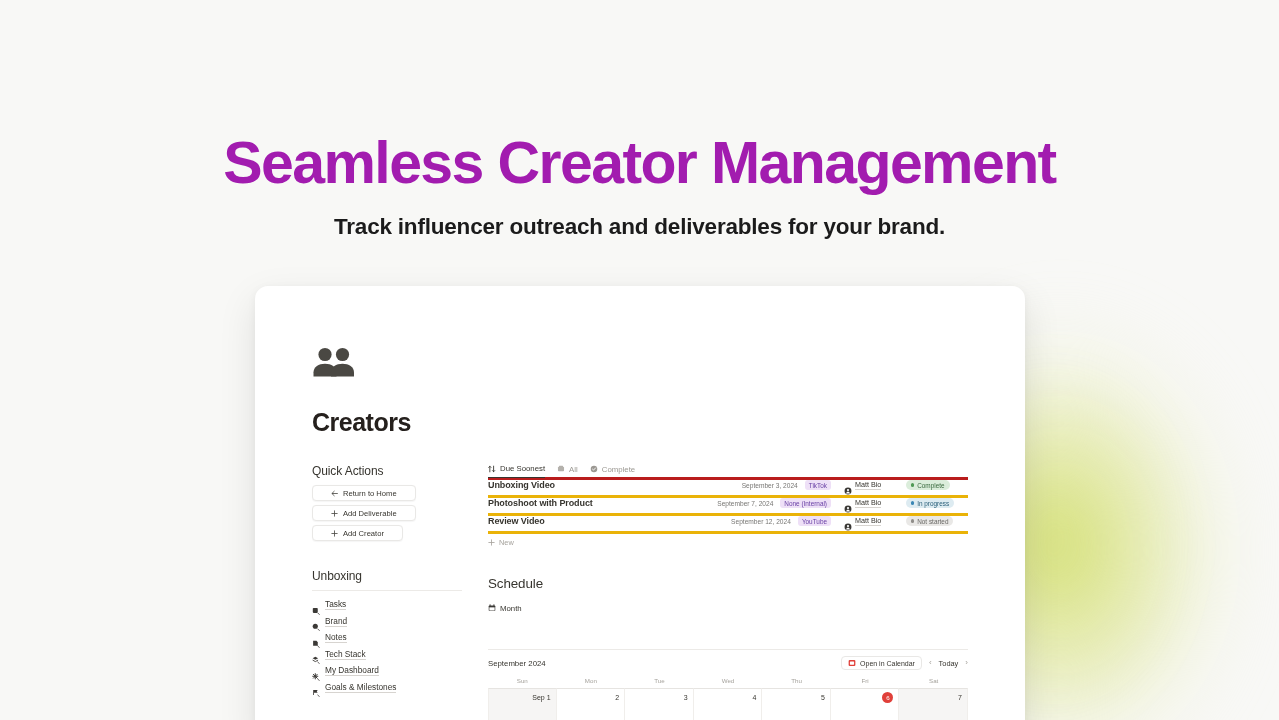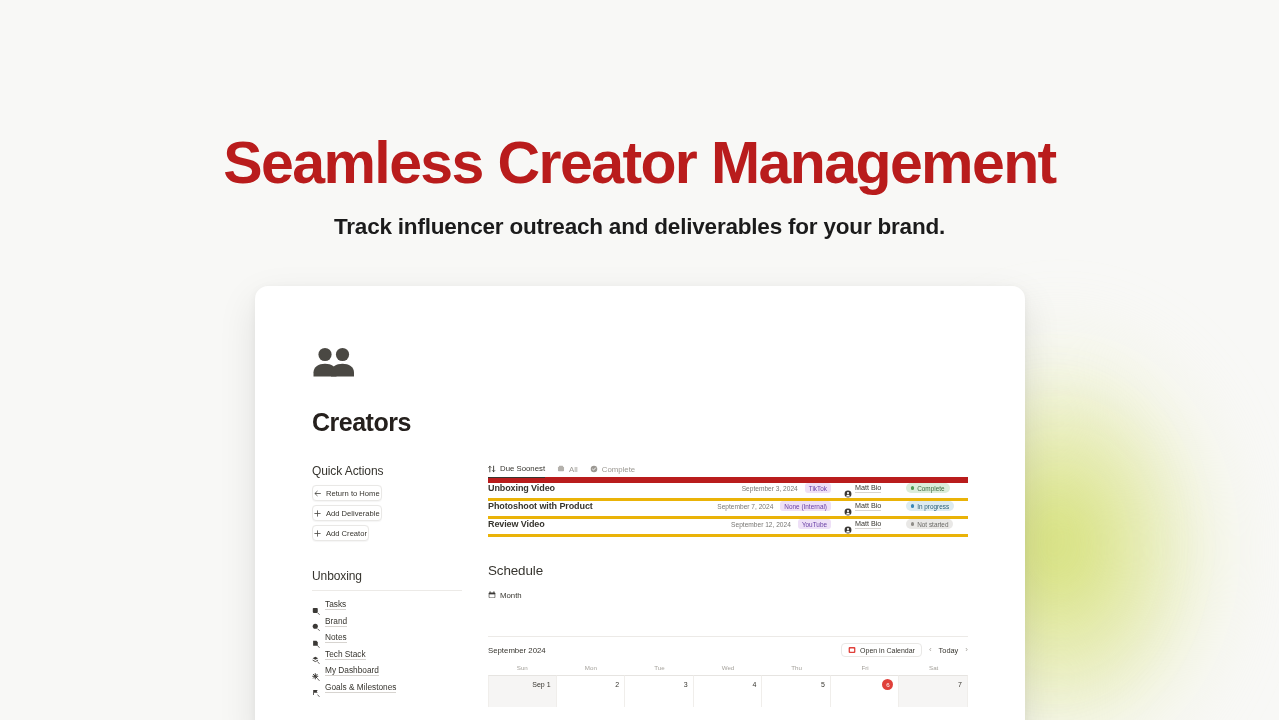--- a/index.html
+++ b/index.html
@@ -26,21 +26,21 @@
     filter: blur(30px);
     pointer-events: none;
   }
 
   
   .hero { position: absolute; left: 0; top: 0; width: 1279px; text-align: center; z-index: 4; }
   .hero-title {
     margin-top: 128px;
     font-size: 59px; line-height: 70px;
     font-weight: 700; letter-spacing: -1.6px;
-    color: #b91c1c;
+    color: #a21caf;
   }
   .hero-sub {
     margin-top: 14px;
     font-size: 22.5px; line-height: 30px;
     font-weight: 700; color: #1b1b1b;
     letter-spacing: -.2px;
   }
 
   
   .card {
@@ -64,21 +64,21 @@
 
   
   .col-left { position: absolute; left: 57px; top: 178px; width: 155px; }
   .sec-h {
     font-size: 12px; font-weight: 400; color: #37352f; letter-spacing: -.1px;
     margin-bottom: 7px;
   }
   .qa-list { display: flex; flex-direction: column; gap: 4px; }
   .qa-btn {
     display: inline-flex; align-items: center; gap: 5px;
-    height: 16px; padding: 0 1px;
+    height: 16px; padding: 0 18px;
     background: #fff; border: 1px solid #e9e8e6; border-radius: 4px;
     font-size: 7.6px; color: #37352f; font-weight: 500;
     width: fit-content; cursor: pointer;
     box-shadow: 0 .5px 1px rgba(15,15,15,.04);
   }
   .qa-ico { width: 7px; height: 7px; display: block; flex: none; }
 
   .gen-wrap { margin-top: 28px; }
   .gen-rule { height: 1px; background: #eceae7; margin: 6px 0 8px; width: 150px; }
   .gen-list { display: flex; flex-direction: column; gap: 5.6px; }
@@ -89,21 +89,21 @@
     border-bottom: .7px solid #d7d4d0; line-height: 10px;
   }
 
   
   .col-right { position: absolute; left: 233px; top: 178px; width: 480px; }
   .blk-h {
     font-size: 13.4px; font-weight: 400; color: #37352f;
     letter-spacing: -.1px; margin-bottom: 7px;
   }
 
-  .tabs { display: flex; align-items: center; gap: 12px; border-bottom: 6px solid #b91c1c; }
+  .tabs { display: flex; align-items: center; gap: 12px; border-bottom: 3px solid #b91c1c; }
   .tab {
     display: inline-flex; align-items: center; gap: 4px;
     padding-bottom: 4px; margin-bottom: -1px;
     font-size: 7.8px; color: #9b9892; cursor: pointer; font-weight: 500;
   }
   .tab.active { color: #37352f; border-bottom: 1.6px solid #37352f; }
   .tab-ico { width: 8px; height: 8px; flex: none; }
 
   .d-row {
     display: flex; align-items: flex-start;
@@ -416,20 +416,28 @@
             <span class="d-person-name">Matt Bio</span>
           </span>
           <span class="d-statuscell">
             <span class="d-status st-notstarted">
               <span class="d-dot"></span>
               <span>Not started</span>
             </span>
           </span>
         </div>
 
+        <div class="d-new">
+          <span class="qa-ico">
+            <svg viewBox="0 0 12 12" width="7" height="7">
+                  <path d="M6 1.4v9.2M1.4 6h9.2" stroke="#a5a29c" stroke-width="1.4" stroke-linecap="round"></path>
+                </svg>
+          </span>
+          <span>New</span>
+        </div>
       </div>
 
       <div class="sched">
         <div class="blk-h">Schedule</div>
 
         <div class="sched-mode">
           <span class="tab-ico">
             <svg viewBox="0 0 10 10" width="8" height="8">
                   <rect x=".9" y="1.8" width="8.2" height="7.1" rx="1" fill="#3b3936"></rect>
                   <rect x="1.7" y="4.2" width="6.6" height="4" fill="#fff"></rect>

